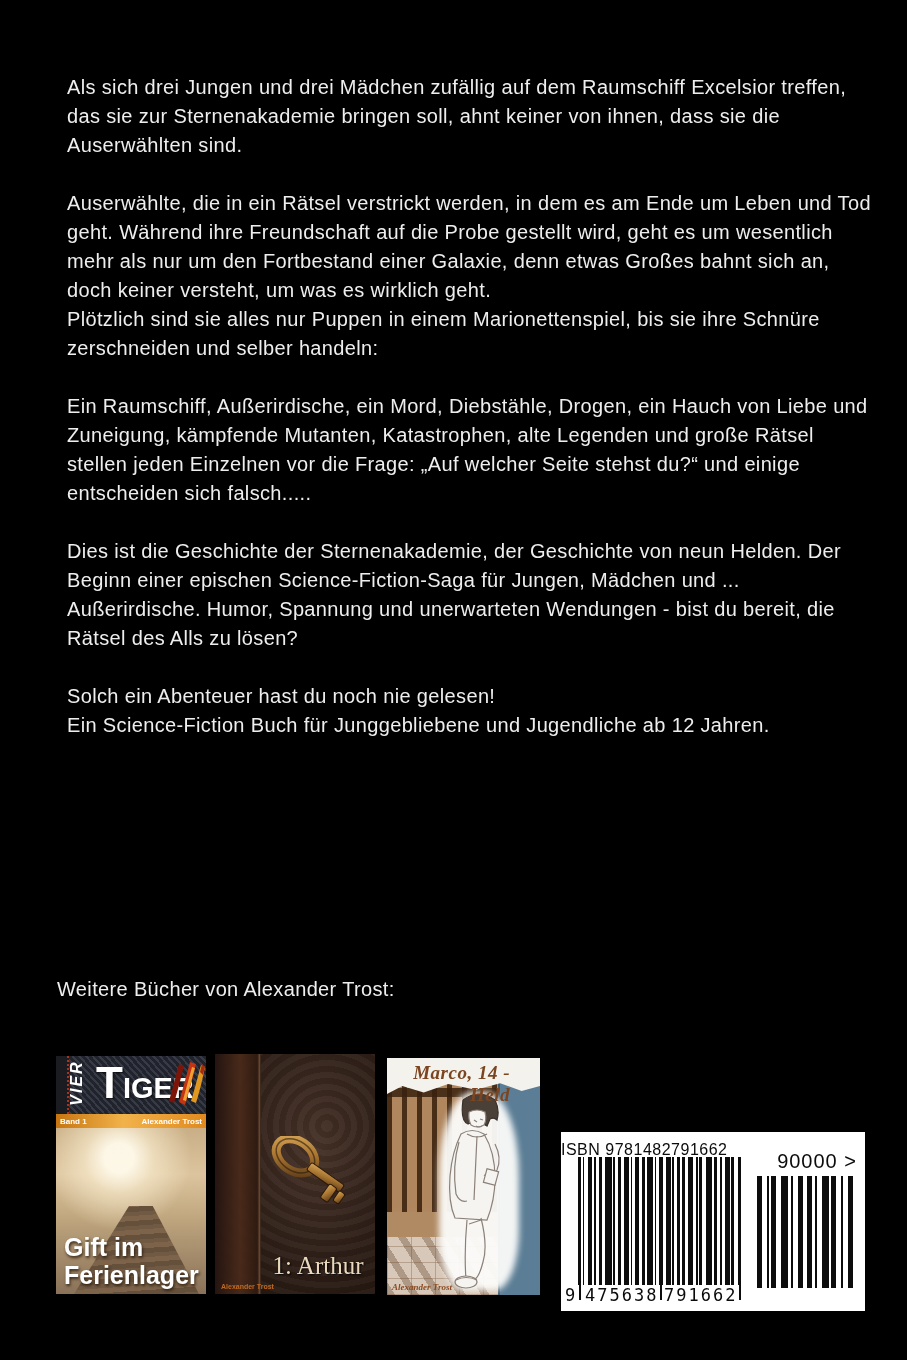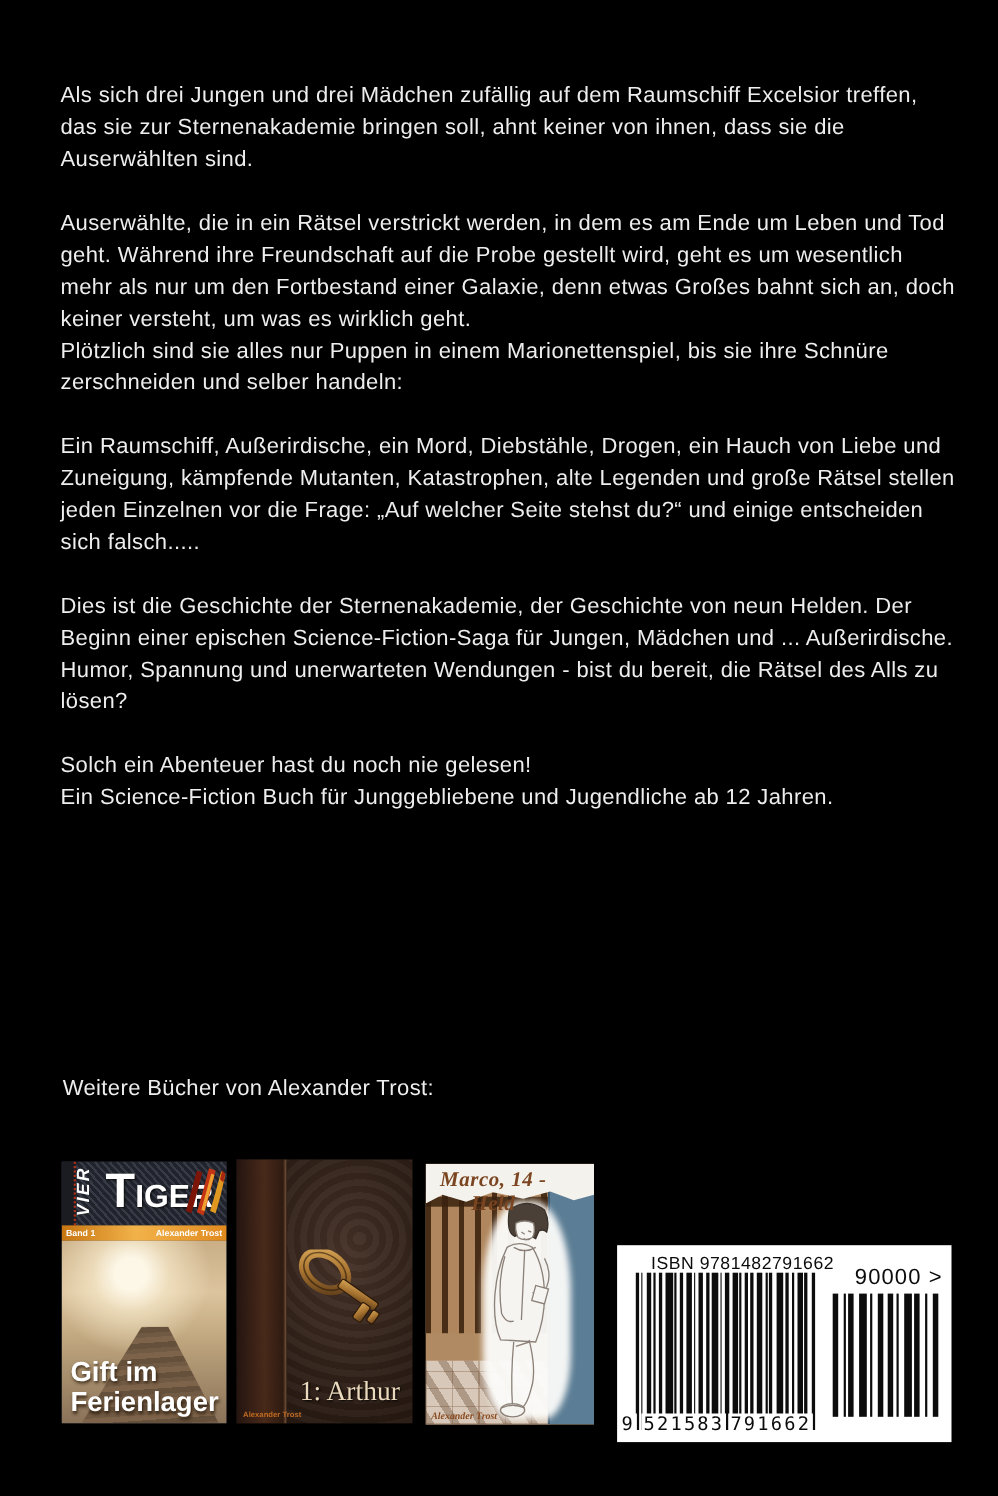--- a/index.html
+++ b/index.html
@@ -6,21 +6,21 @@
   body{
     width:907px;height:1360px;position:relative;overflow:hidden;
     background:#000;
     font-family:"Liberation Sans", sans-serif;
   }
   
   .text-block{
     position:absolute;left:55px;top:73px;width:818px;
     color:#eeeeee;font-size:20px;line-height:29px;letter-spacing:.35px;
   }
-  .para{margin:0 0 29px 0;white-space:pre-line;}
+  .para{margin:0 0 29px 12px;white-space:pre-line;}
   .para:last-child{margin-bottom:0;}
   .books-heading{
     position:absolute;left:57px;top:978px;
     color:#eeeeee;font-size:20px;letter-spacing:.35px;
   }
   
   .cover{position:absolute;overflow:hidden;}
   
   .cover1{left:56px;top:1056px;width:150px;height:238px;background:#262a33;}
   .c1-top{
@@ -113,42 +113,42 @@
   }
   .c3-wall{
     position:absolute;right:0;top:24px;width:42px;height:213px;
     background:linear-gradient(90deg,#3e5a70 0 2px,#5b7d95 2px 100%);
   }
   .c3-whiteband{
     position:absolute;left:0;top:0;width:153px;height:36px;background:#f4f2ec;
     clip-path:polygon(0 0,100% 0,100% 78%,88% 92%,74% 70%,58% 88%,40% 72%,24% 96%,10% 78%,0 100%);
   }
   .c3-title{
-    position:absolute;left:0;top:4px;width:123px;text-align:center;
+    position:absolute;left:0;top:4px;width:123px;text-align:right;
     font-family:"Liberation Serif", serif;font-style:italic;font-weight:bold;
     font-size:19px;color:#7a4520;letter-spacing:.5px;
   }
   .c3-halo{
     position:absolute;left:52px;top:34px;width:80px;height:198px;
     background:rgba(252,252,250,.95);border-radius:42% 42% 30% 30%;
     filter:blur(3px);
   }
   .c3-boy{position:absolute;left:52px;top:32px;}
   .c3-author{
     position:absolute;left:5px;bottom:3px;
     font-family:"Liberation Serif", serif;font-style:italic;font-weight:bold;
     font-size:9px;color:#8a4a20;
   }
   
   .barcode{
     position:absolute;left:561px;top:1132px;width:304px;height:179px;background:#ffffff;
     color:#0b0b0b;
   }
   .bc-isbn{
-    position:absolute;left:0;top:9px;width:228px;text-align:center;
+    position:absolute;left:0;top:9px;width:228px;
     font-size:16px;letter-spacing:.5px;
   }
   .bc-main{position:absolute;left:17px;top:25px;font-size:0;white-space:nowrap;}
   .bc-main i{display:inline-block;background:#0c0c0c;height:135px;vertical-align:top;}
   .bc-main i.tall{height:143px;}
   .bc-main i.gap{background:transparent;}
   .bc-digits{position:absolute;top:153px;left:0;width:230px;font-family:"DejaVu Sans Mono", monospace;
     font-size:17px;letter-spacing:2px;}
   .bc-digits span{position:absolute;top:0;background:#fff;padding:0 2px;}
   .bc-d1{left:2px;}
@@ -249,21 +249,21 @@
   <div class="c3-whiteband"></div>
   <div class="c3-title">Marco, 14 - Held</div>
   <div class="c3-author">Alexander Trost</div>
 </div>
 
 <div class="barcode">
   <div class="bc-isbn">ISBN 9781482791662</div>
   <div class="bc-main" id="bc-main"><i class="tall" style="width: 3.2px;"></i><i class="gap" style="width: 1.6px;"></i><i class="tall" style="width: 1.6px;"></i><i class="gap" style="width: 3.2px;"></i><i style="width: 4.8px;"></i><i class="gap" style="width: 1.6px;"></i><i style="width: 1.6px;"></i><i class="gap" style="width: 3.2px;"></i><i style="width: 3.2px;"></i><i class="gap" style="width: 3.2px;"></i><i style="width: 6.4px;"></i><i class="gap" style="width: 1.6px;"></i><i style="width: 1.6px;"></i><i class="gap" style="width: 3.2px;"></i><i style="width: 3.2px;"></i><i class="gap" style="width: 3.2px;"></i><i style="width: 4.8px;"></i><i class="gap" style="width: 1.6px;"></i><i style="width: 1.6px;"></i><i class="gap" style="width: 3.2px;"></i><i style="width: 3.2px;"></i><i class="gap" style="width: 3.2px;"></i><i style="width: 3.2px;"></i><i class="gap" style="width: 1.6px;"></i><i style="width: 6.4px;"></i><i class="gap" style="width: 1.6px;"></i><i class="tall" style="width: 1.6px;"></i><i class="gap" style="width: 3.2px;"></i><i class="tall" style="width: 3.2px;"></i><i class="gap" style="width: 3.2px;"></i><i style="width: 4.8px;"></i><i class="gap" style="width: 1.6px;"></i><i style="width: 1.6px;"></i><i class="gap" style="width: 3.2px;"></i><i style="width: 3.2px;"></i><i class="gap" style="width: 1.6px;"></i><i style="width: 3.2px;"></i><i class="gap" style="width: 3.2px;"></i><i style="width: 4.8px;"></i><i class="gap" style="width: 3.2px;"></i><i style="width: 1.6px;"></i><i class="gap" style="width: 1.6px;"></i><i style="width: 3.2px;"></i><i class="gap" style="width: 3.2px;"></i><i style="width: 6.4px;"></i><i class="gap" style="width: 1.6px;"></i><i style="width: 3.2px;"></i><i class="gap" style="width: 3.2px;"></i><i style="width: 1.6px;"></i><i class="gap" style="width: 3.2px;"></i><i style="width: 4.8px;"></i><i class="gap" style="width: 1.6px;"></i><i class="tall" style="width: 3.2px;"></i><i class="gap" style="width: 3.2px;"></i><i class="tall" style="width: 3.2px;"></i></div>
   <div class="bc-digits">
     <span class="bc-d1">9</span>
-    <span class="bc-d2">521583</span>
+    <span class="bc-d2">475638</span>
     <span class="bc-d3">791662</span>
   </div>
   <div class="bc-addon-num">
     <span>90000</span>
     <span>&gt;</span>
   </div>
   <div class="bc-addon" id="bc-addon"><i style="width: 4.8px;"></i><i class="gap" style="width: 4.8px;"></i><i style="width: 2.4px;"></i><i class="gap" style="width: 2.4px;"></i><i style="width: 4.8px;"></i><i class="gap" style="width: 4.8px;"></i><i style="width: 7.2px;"></i><i class="gap" style="width: 2.4px;"></i><i style="width: 2.4px;"></i><i class="gap" style="width: 4.8px;"></i><i style="width: 4.8px;"></i><i class="gap" style="width: 4.8px;"></i><i style="width: 4.8px;"></i><i class="gap" style="width: 2.4px;"></i><i style="width: 2.4px;"></i><i class="gap" style="width: 4.8px;"></i><i style="width: 7.2px;"></i><i class="gap" style="width: 2.4px;"></i><i style="width: 4.8px;"></i><i class="gap" style="width: 4.8px;"></i><i style="width: 2.4px;"></i><i class="gap" style="width: 4.8px;"></i><i style="width: 4.8px;"></i></div>
 </div>
 
 </body></html>

